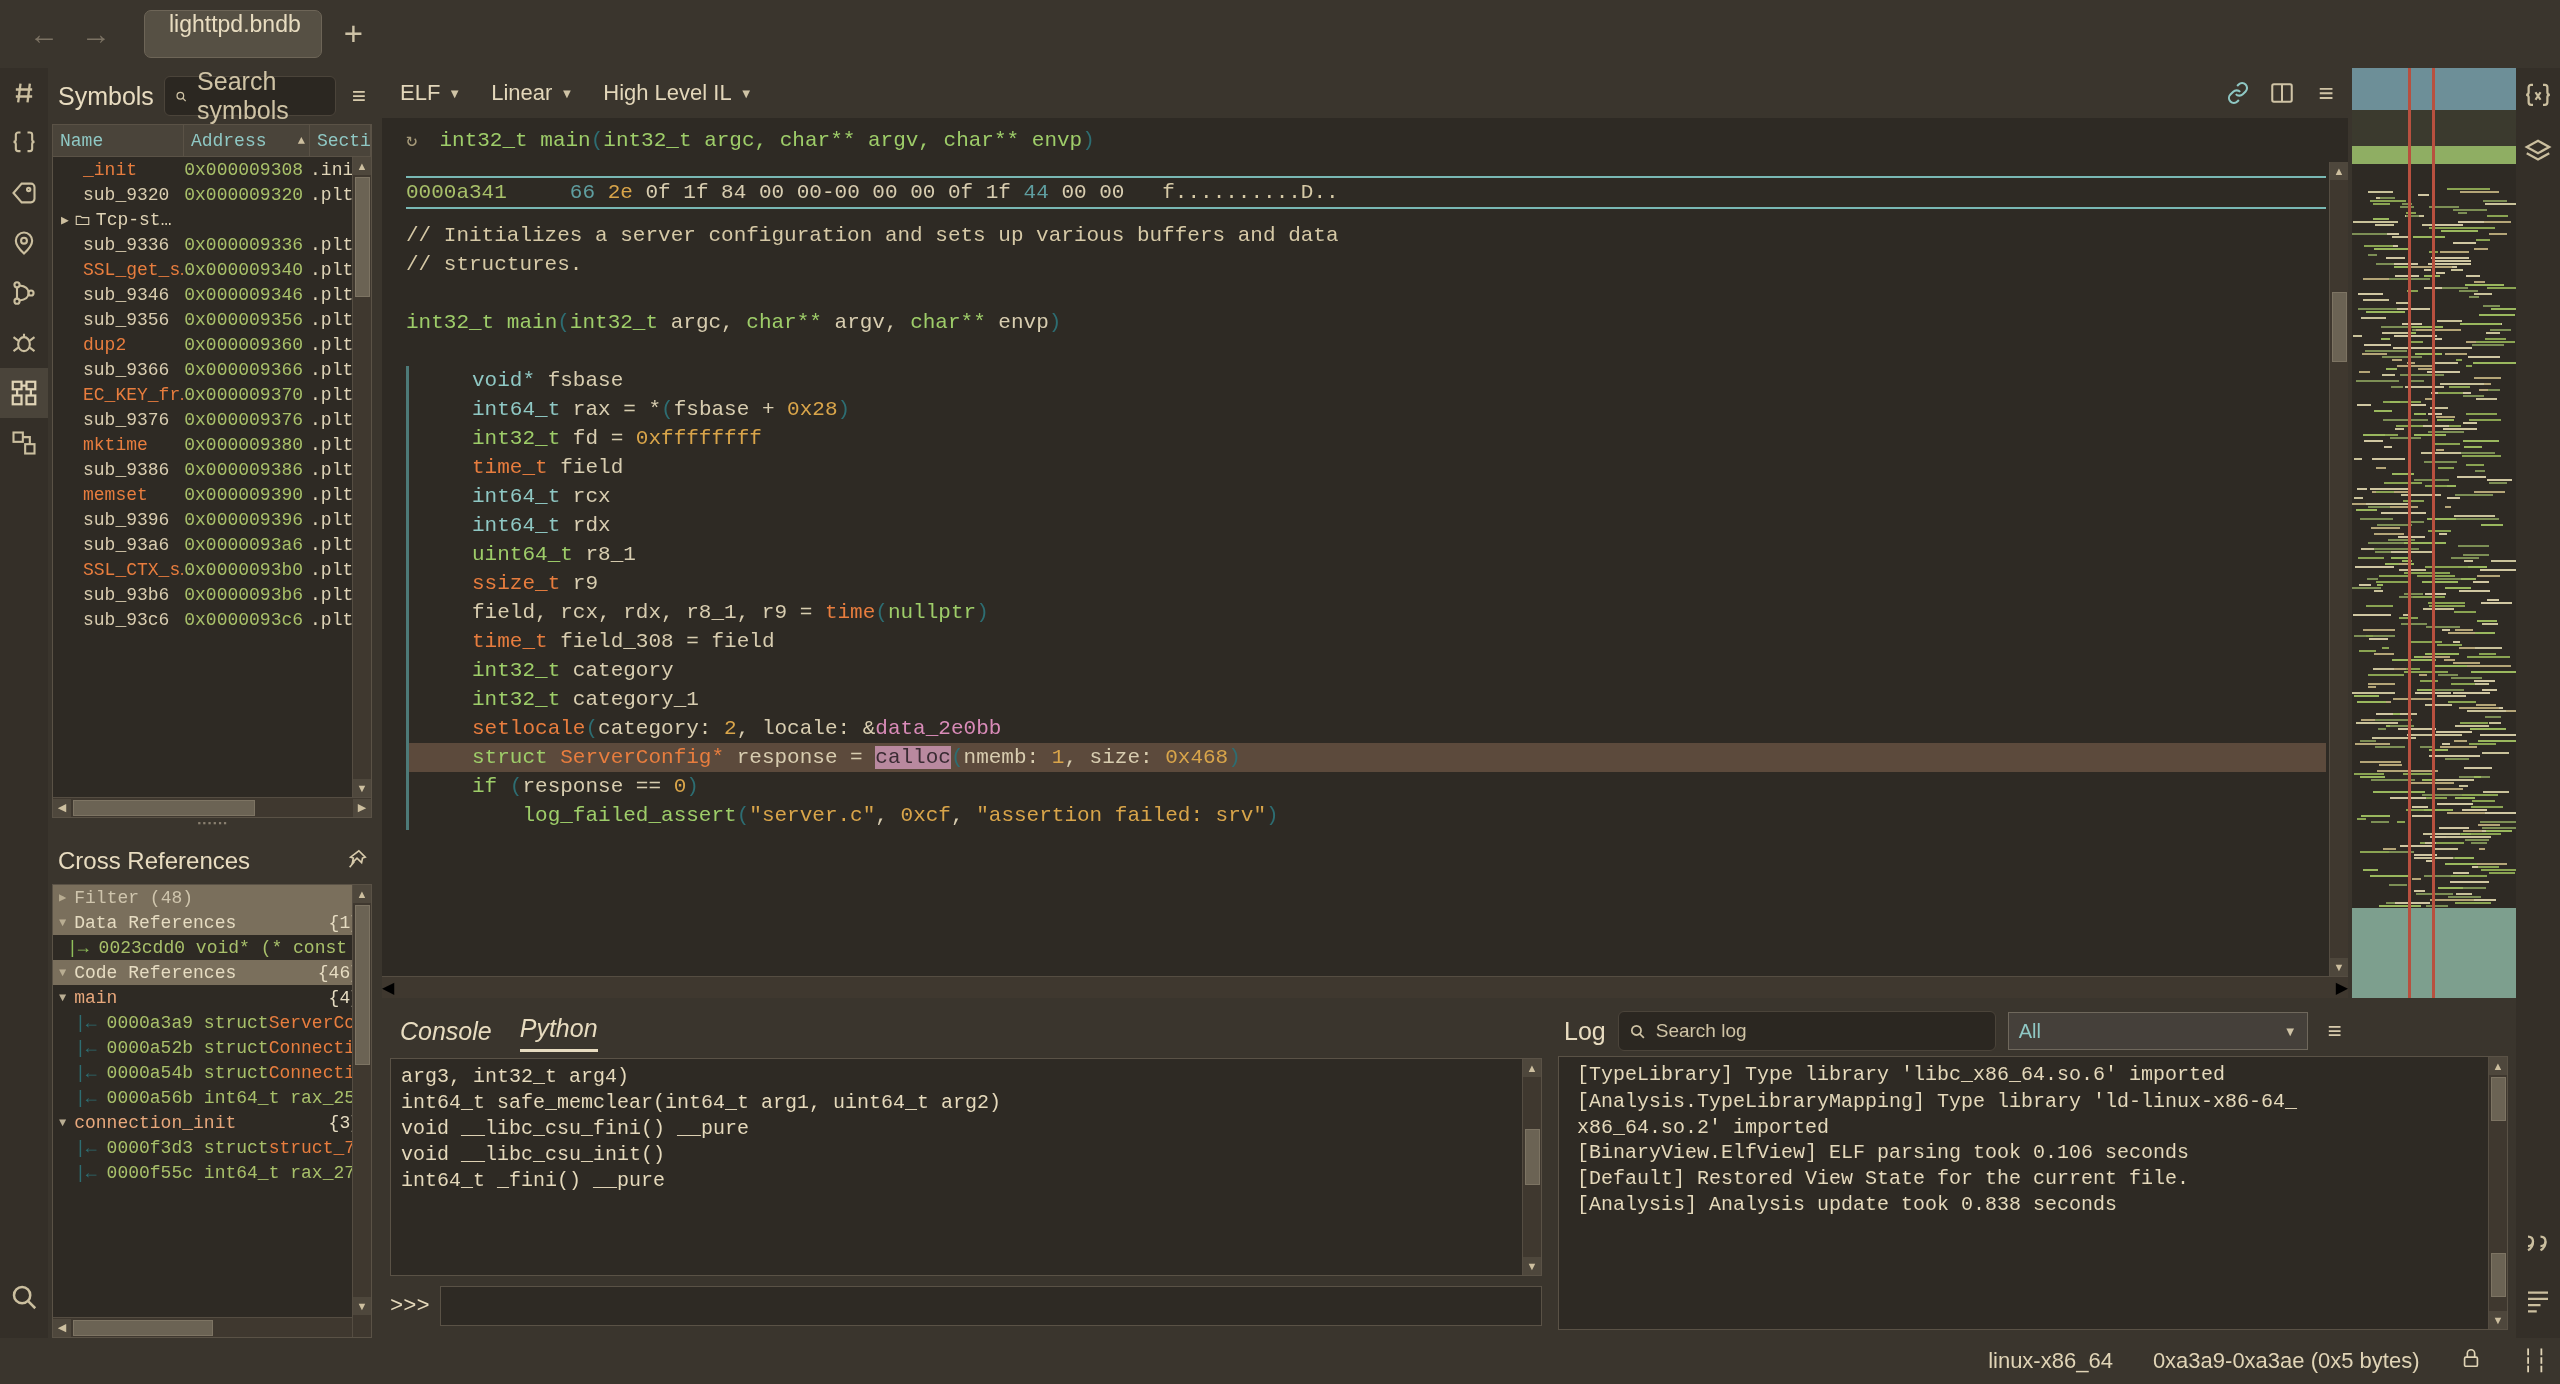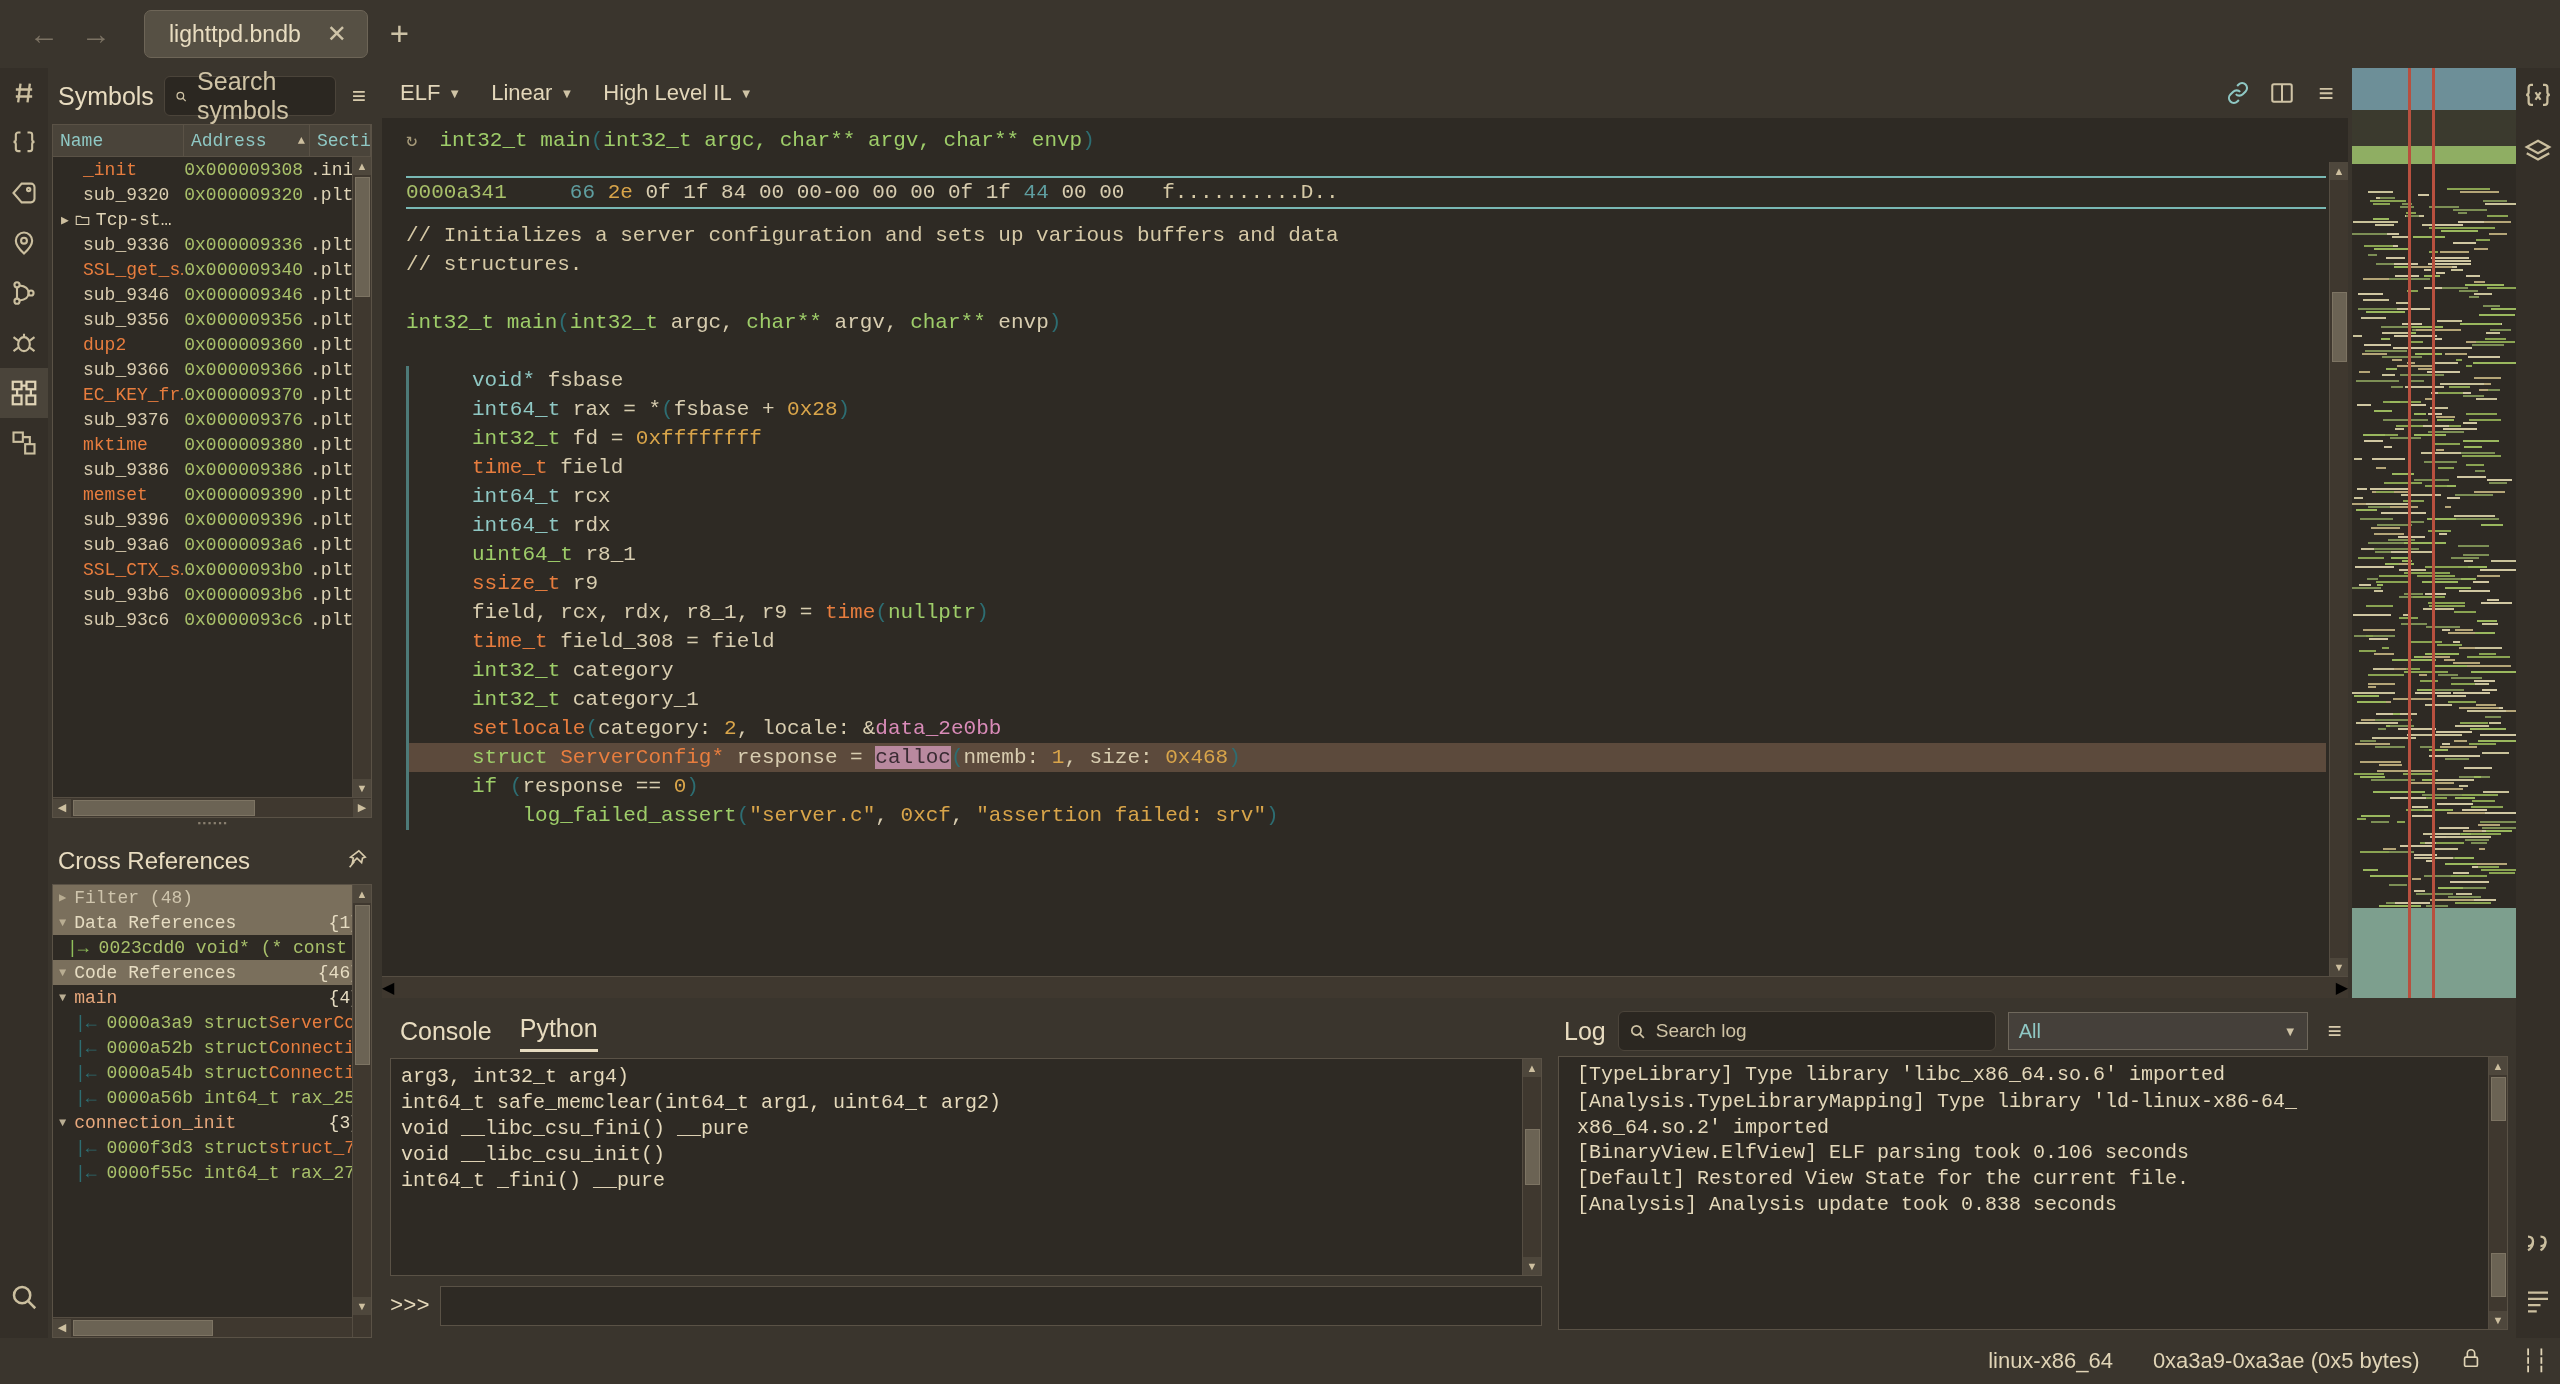--- a/index.html
+++ b/index.html
@@ -17,21 +17,21 @@
   }
   .navbtn {
     width: 52px; height: 46px; display: flex; align-items: center; justify-content: center;
     color: #c9bfa3; font-size: 30px; cursor: pointer;
   }
   .navbtn.disabled { color: #7b7263; }
   #tab-lighttpd {
     display: flex; align-items: center; gap: 26px;
     height: 48px; margin-left: 22px; padding: 0 20px 0 24px;
     background: #565044; border: 1px solid #6d6557; border-radius: 7px;
-    color: #e8dcc0; font-size: 23px; cursor: pointer;
+    color: #e8dcc0; font-size: 23px; cursor: pointer; flex-direction: column;
   }
   #tab-lighttpd .closex { color: #cfc4a8; font-size: 24px; }
   #newtab { margin-left: 22px; color: #cdc2a6; font-size: 33px; cursor: pointer; }
 
   
   #left-rail {
     position: absolute; left: 0; top: 68px; width: 48px; height: 1316px;
     background: #342f28; display: flex; flex-direction: column; align-items: center;
   }
   #left-rail .rail-icon {
@@ -174,21 +174,21 @@
   }
   #minimap .mm-band { position: absolute; left: 0; width: 164px; }
   #minimap .mm-line { position: absolute; height: 2px; }
   #minimap .mm-redline { position: absolute; top: 0; bottom: 0; width: 3px; background: #b8503f; }
 
   
   #console-panel {
     position: absolute; left: 382px; top: 1006px; width: 1168px; height: 332px;
     background: #3a352d; display: flex; flex-direction: column;
   }
-  #console-tabs { height: 46px; display: flex; align-items: flex-end; padding-left: 18px; gap: 28px; }
+  #console-tabs { height: 46px; display: flex; align-items: flex-end; padding-left: 18px; gap: 28px; font-style: italic; }
   .ctab { color: #e8dcc0; font-size: 25px; padding-bottom: 6px; cursor: pointer; }
   .ctab.active { border-bottom: 3px solid #e8dcc0; }
   #console-out { flex: 1; margin: 6px 8px 0 8px; background: #2e2a24; border: 1px solid #5a5246;
                  position: relative; overflow: hidden; }
   #console-out .col { padding: 6px 10px; }
   .conline { font-family: "Liberation Mono", monospace; font-size: 20px; color: #e5d9bb; height: 26px;
              white-space: pre; }
   #console-prompt { height: 48px; margin: 6px 8px 8px 8px; display: flex; align-items: center; gap: 10px; }
   #console-prompt .pfx { color: #e5d9bb; font-family: "Liberation Mono", monospace; font-size: 22px; }
   #console-input { flex: 1; height: 40px; background: #2e2a24; border: 1px solid #5a5246; }

